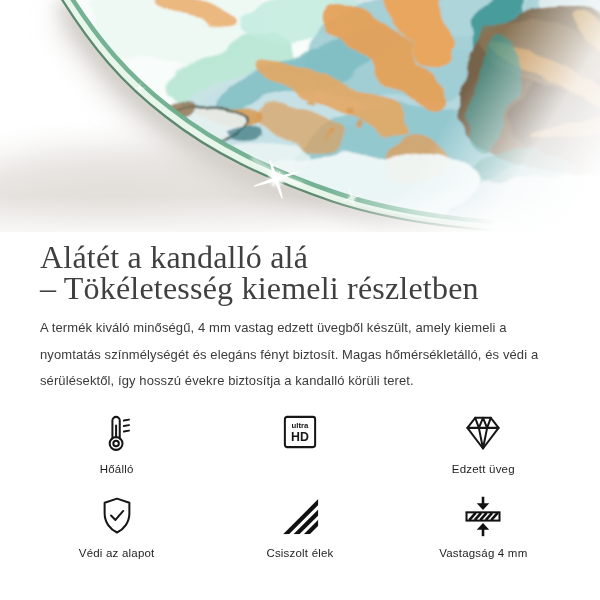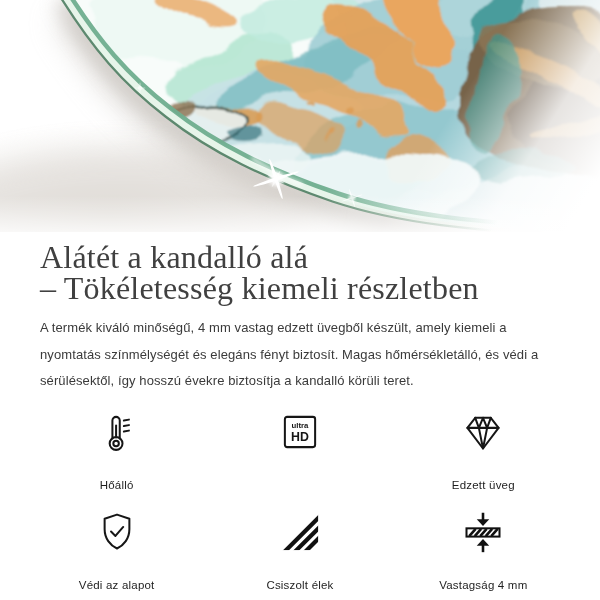--- a/index.html
+++ b/index.html
@@ -26,21 +26,21 @@
     letter-spacing:0.1px;
   }
 
   
   .features{
     margin-top:13px;padding:0 25px;
     display:grid;grid-template-columns:1fr 1fr 1fr;row-gap:17px;
   }
   .feature{display:flex;flex-direction:column;align-items:center;}
   .icon-box{width:48px;height:48px;display:flex;align-items:center;justify-content:center;}
-  .feature-label{margin-top:23px;font-size:11.5px;color:#1e1e1e;letter-spacing:0.2px;}
+  .feature-label{margin-top:7px;font-size:11.5px;color:#1e1e1e;letter-spacing:0.2px;}
   .ic{stroke:#161616;fill:none;stroke-width:2.2;stroke-linecap:round;stroke-linejoin:round;}
 </style>
 </head>
 <body>
 
 <div class="page">
 
   <div class="hero">
     <svg width="600" height="232" viewBox="0 0 232232">
       <defs>

